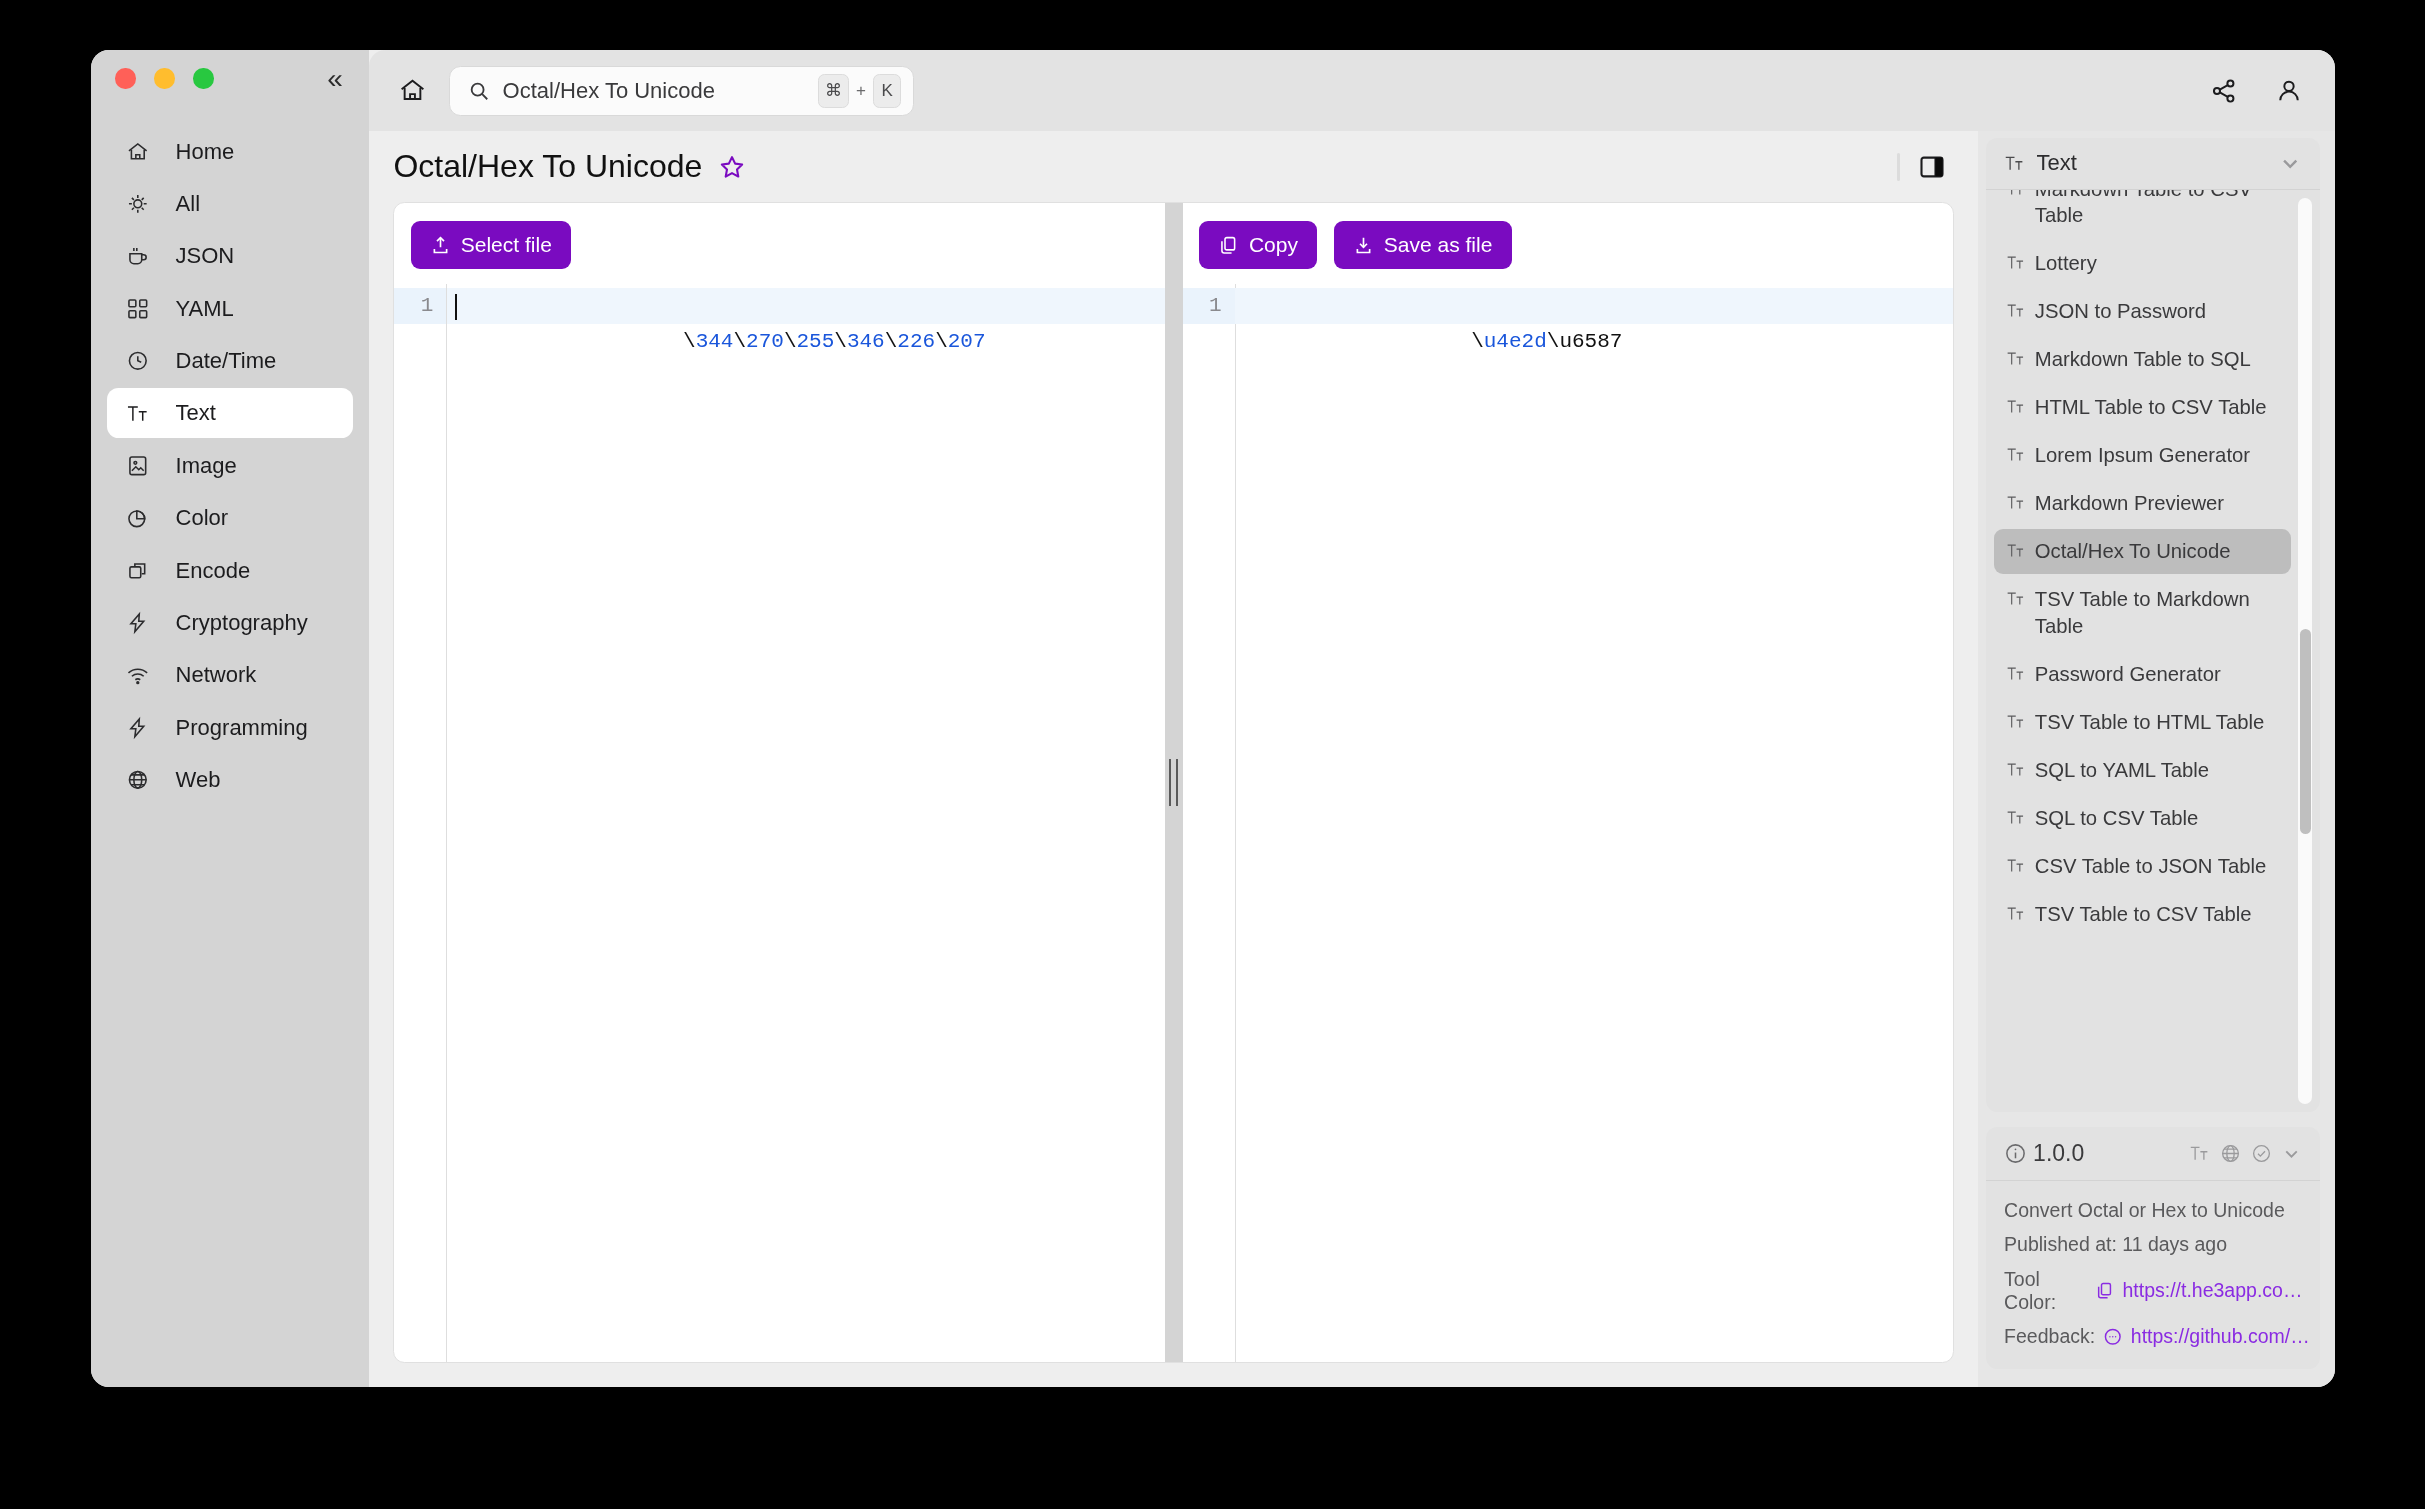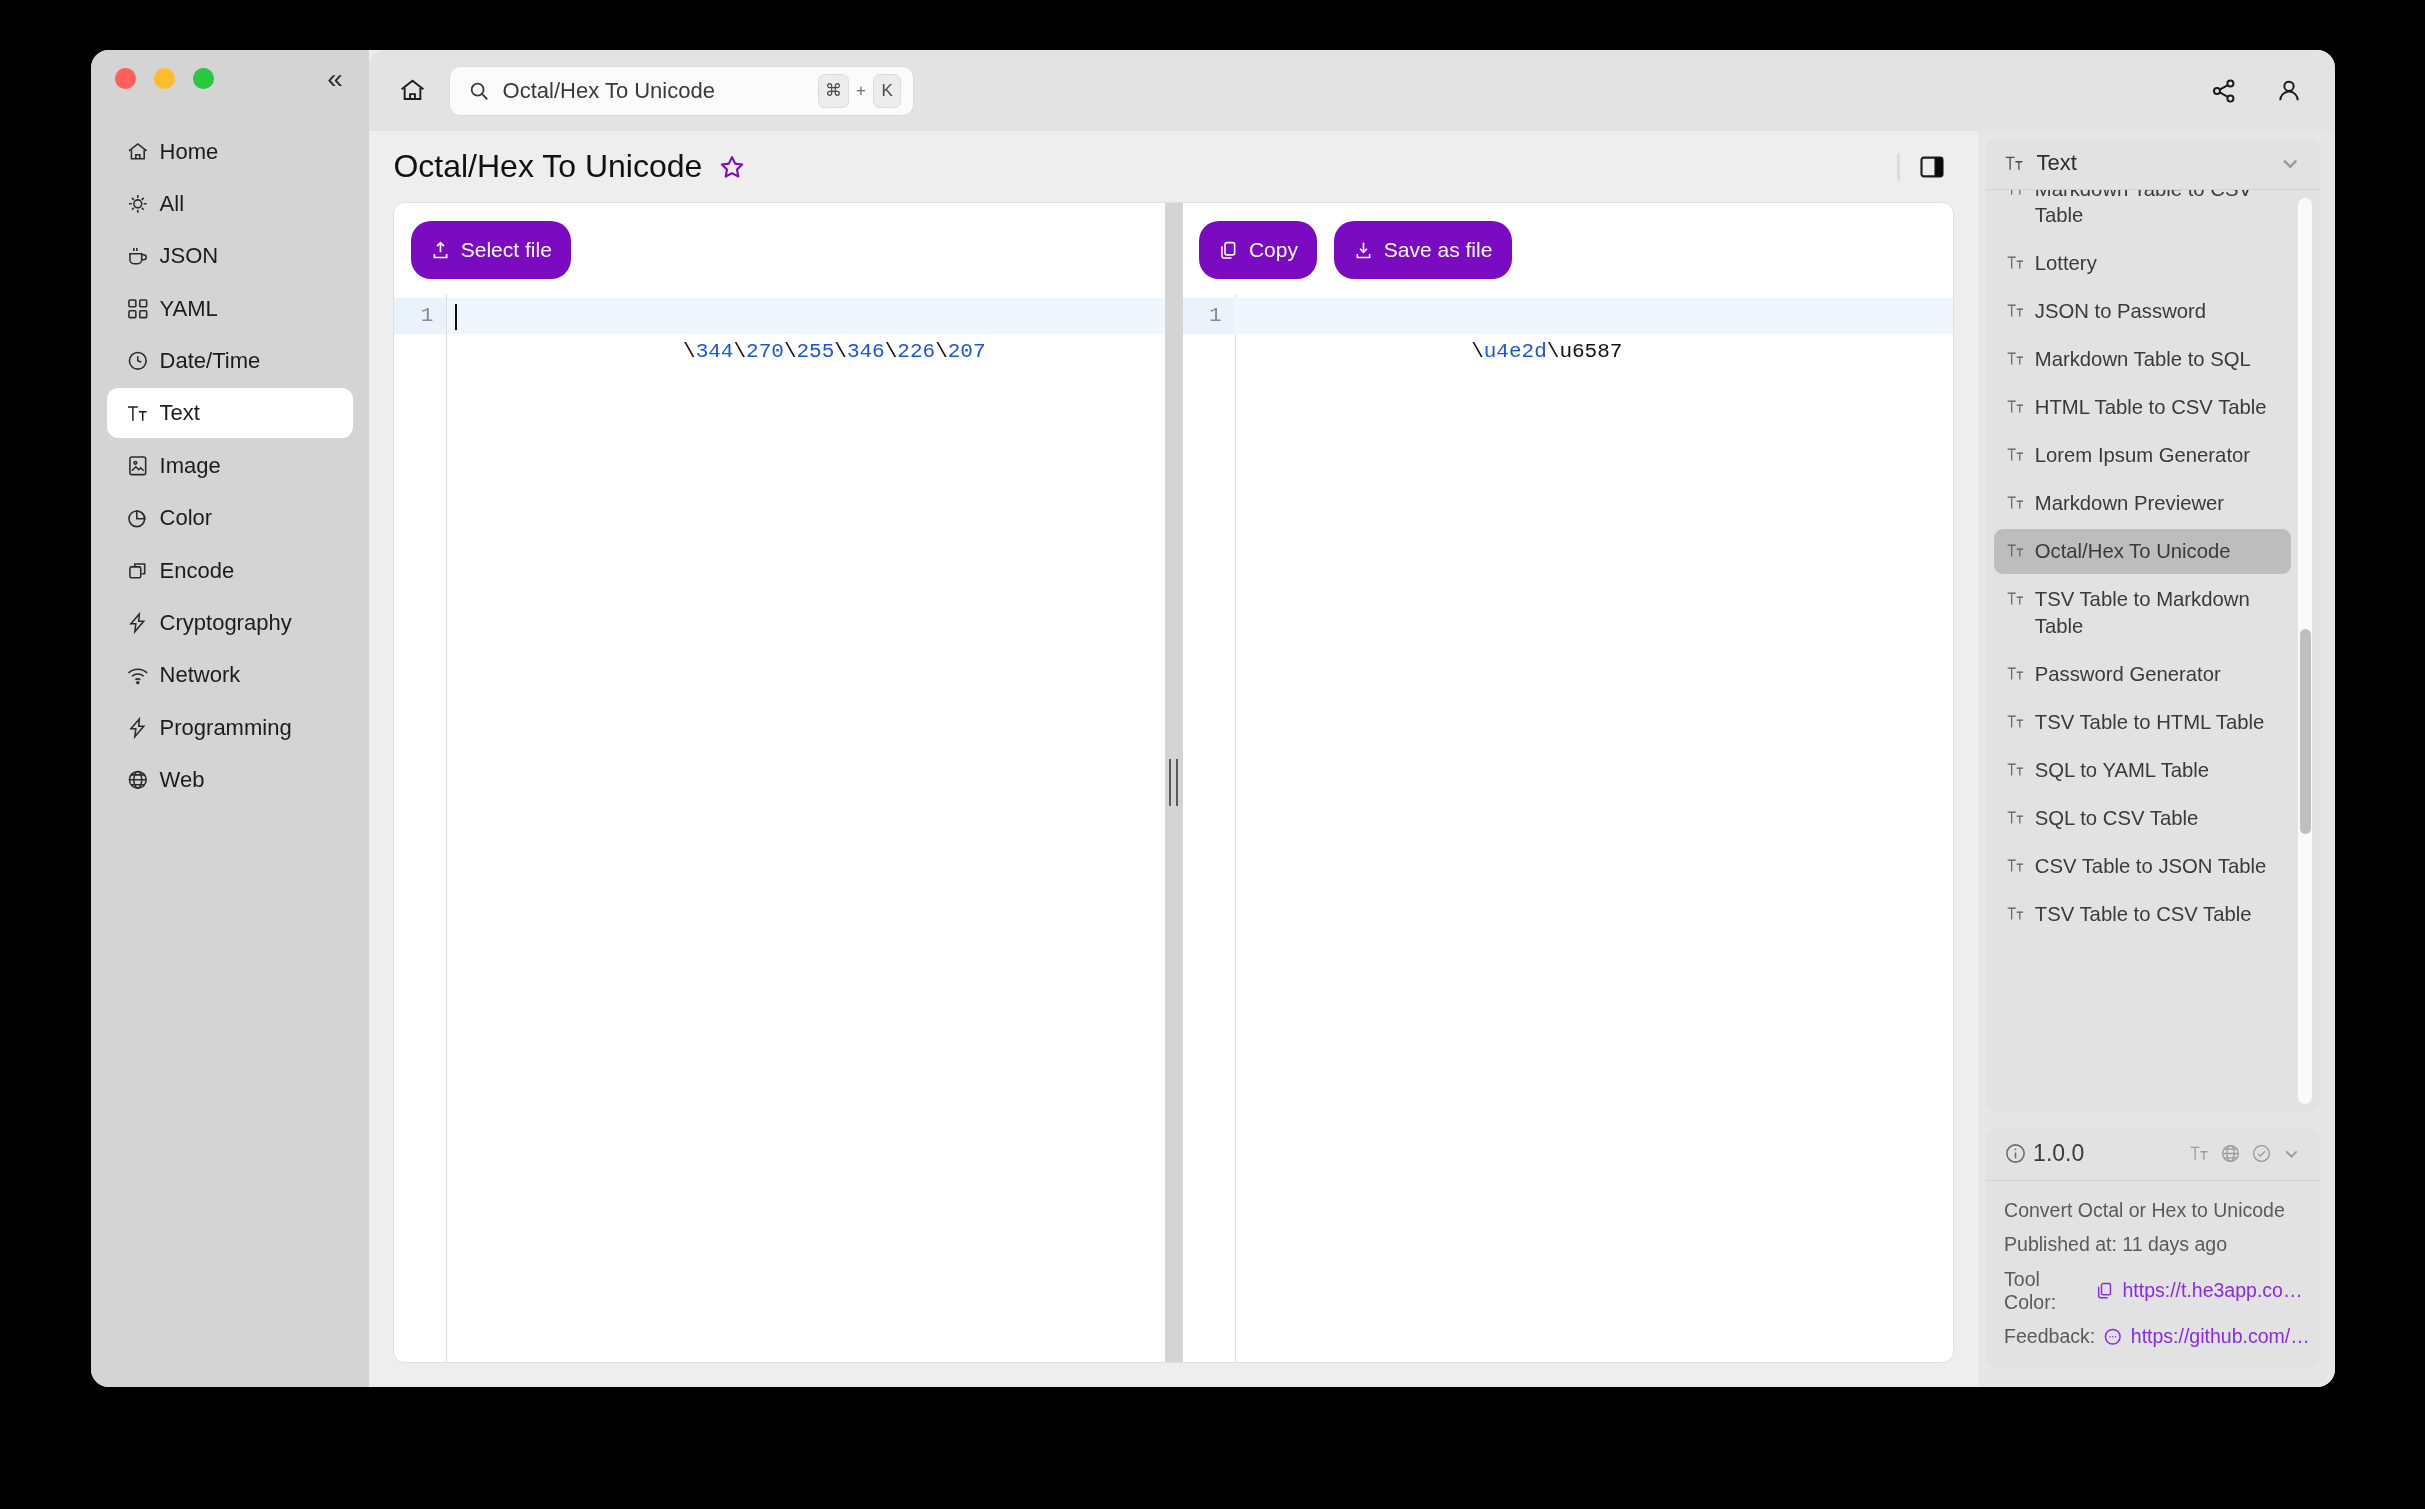--- a/index.html
+++ b/index.html
@@ -38,21 +38,21 @@
   .light.green { background: #28c840; }
   .collapse-btn {
     margin-left: auto;
     font-size: 28px; color: #2b2b2b; line-height: 1;
     letter-spacing: -3.2px;
     padding-right: 4.9px;
   }
   .nav { padding: 19.5px 16.2px 0 16.2px; display: flex; flex-direction: column; gap: 2.4px; }
   .nav-item {
     height: 50px;
-    display: flex; align-items: center; gap: 10px;
+    display: flex; align-items: center; gap: 26px;
     padding: 0 18px;
     border-radius: 11.4px;
     font-size: 22px;
     color: #1c1c1e;
   }
   .nav-item.active { background: #ffffff; }
   .nav-icon {
     width: 24.4px; height: 24.4px;
     display: flex; align-items: center; justify-content: center;
     flex: 0 0 24.4px;
@@ -121,22 +121,22 @@
     display: flex;
     overflow: hidden;
     min-height: 0;
   }
   .pane { flex: 1; display: flex; flex-direction: column; min-width: 0; }
   .pane-toolbar { padding: 18px 0 14.6px 16.2px; display: flex; gap: 16.2px; }
   .btn {
     background: #7a0bc0;
     color: #fff;
     border: none;
-    border-radius: 20px;
-    height: 58px;
+    border-radius: 9px;
+    height: 48px;
     padding: 0 19.5px;
     display: flex; align-items: center; gap: 9.7px;
     font-size: 21px;
     font-family: "Liberation Sans", sans-serif;
   }
   .btn svg { width: 21px; height: 21px; }
   .editor { flex: 1; display: flex; min-height: 0; position: relative; }
   .gutter {
     width: 52px; flex: 0 0 52px;
     padding-top: 4.9px;

